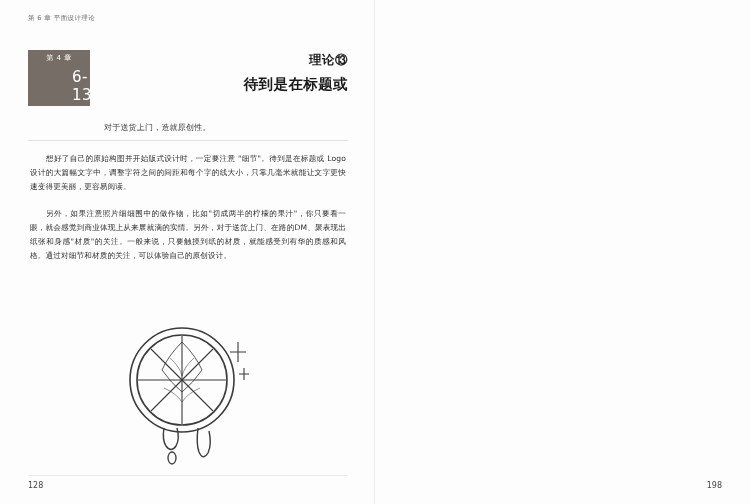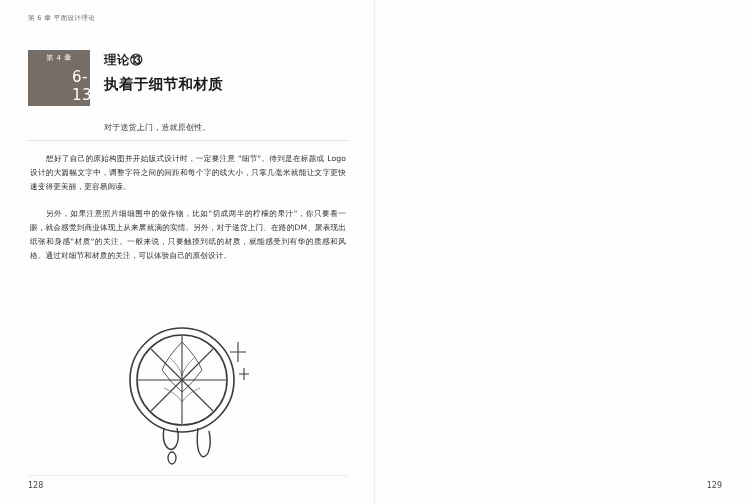--- a/index.html
+++ b/index.html
@@ -67,20 +67,21 @@
     letter-spacing: 0.5px;
     font-family: "DejaVu Sans", sans-serif;
     margin-left: 46px;
   }
   
   .heading {
     position: absolute;
     top: 52px;
     left: 104px;
     width: 244px;
+    text-align: right;
   }
   .theory-label {
     font-size: 12.5px;
     font-weight: bold;
     color: #1e1e1e;
     letter-spacing: 0.5px;
     font-family: "DejaVu Sans", sans-serif;
   }
   .theory-title {
     margin-top: 6px;
@@ -162,21 +163,21 @@
 
     <div class="running-head">第 6 章  平面设计理论</div>
 
     <div class="tab">
       <div class="tab-chapter">第 4 章</div>
       <div class="tab-number">6-13</div>
     </div>
 
     <div class="heading">
       <div class="theory-label">理论⑬</div>
-      <div class="theory-title">执着于细节和材质</div>
+      <div class="theory-title">待到是在标题或</div>
     </div>
 
     <div class="theory-sub">对于送货上门，造就原创性。</div>
 
     <div class="rule"></div>
 
     <div class="body-text">
       <p>想好了自己的原始构图并开始版式设计时，一定要注意 "细节"。待到是在标题或 Logo 设计的大篇幅文字中，调整字符之间的间距和每个字的线大小，只靠几毫米就能让文字更快速变得更美丽，更容易阅读。</p>
       <p>另外，如果注意照片细细围中的做作物，比如"切成两半的柠檬的果汁"，你只要看一眼，就会感觉到商业体现上从来展就滴的实情。另外，对于送货上门、在路的DM、聚表现出纸张和身感"材质"的关注。一般来说，只要触摸到纸的材质，就能感受到有华的质感和风格。通过对细节和材质的关注，可以体验自己的原创设计。</p>
     </div>
@@ -217,16 +218,16 @@
         </g>
       </svg>
     </div>
 
     <div class="folio-rule"></div>
     <div class="folio left-f">128</div>
   </div>
 
   <div class="page right">
 
-    <div class="folio right-f">129</div>
+    <div class="folio right-f">198</div>
   </div>
 
 </div>
 
 </body></html>

